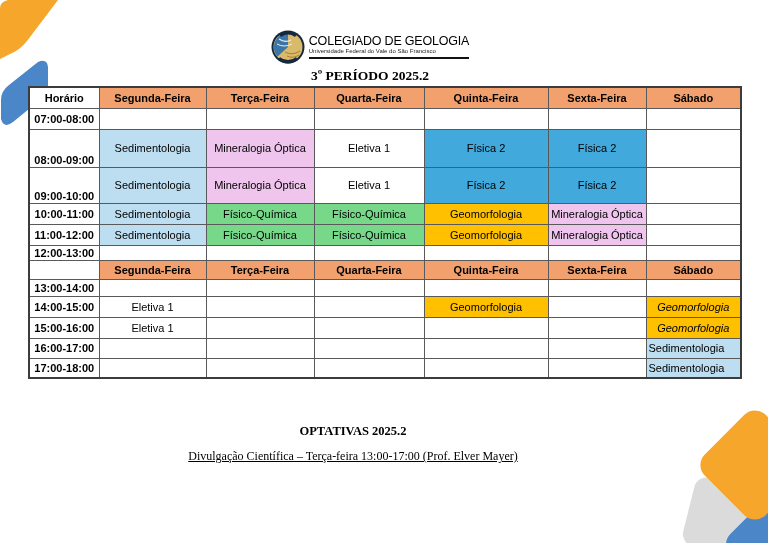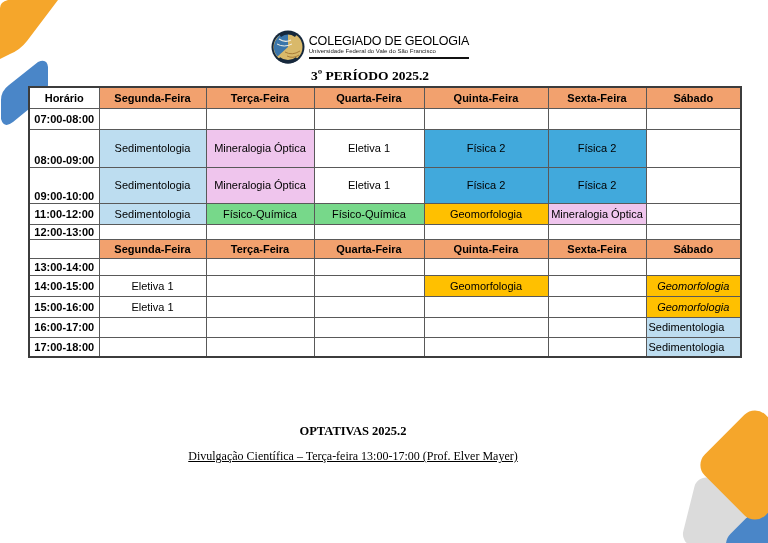--- a/index.html
+++ b/index.html
@@ -112,20 +112,29 @@
         </tr>
         <tr style="height: 36px;">
           <td class="time-cell bottom">09:00-10:00</td>
           <td class="course-cell" style="background: rgb(189, 221, 240);">Sedimentologia</td>
           <td class="course-cell" style="background: rgb(239, 197, 237);">Mineralogia Óptica</td>
           <td class="course-cell" style="background: rgb(255, 255, 255);">Eletiva 1</td>
           <td class="course-cell" style="background: rgb(65, 169, 220);">Física 2</td>
           <td class="course-cell" style="background: rgb(65, 169, 220);">Física 2</td>
           <td class="course-cell"></td>
         </tr>
+        <tr style="height: 21px;">
+          <td class="time-cell">10:00-11:00</td>
+          <td class="course-cell" style="background: rgb(189, 221, 240);">Sedimentologia</td>
+          <td class="course-cell" style="background: rgb(119, 216, 138);">Físico-Química</td>
+          <td class="course-cell" style="background: rgb(119, 216, 138);">Físico-Química</td>
+          <td class="course-cell" style="background: rgb(255, 192, 0);">Geomorfologia</td>
+          <td class="course-cell" style="background: rgb(239, 197, 237);">Mineralogia Óptica</td>
+          <td class="course-cell"></td>
+        </tr>
         <tr style="height: 21px; border-radius: 9px;">
           <td class="time-cell">11:00-12:00</td>
           <td class="course-cell" style="background: rgb(189, 221, 240);">Sedimentologia</td>
           <td class="course-cell" style="background: rgb(119, 216, 138);">Físico-Química</td>
           <td class="course-cell" style="background: rgb(119, 216, 138);">Físico-Química</td>
           <td class="course-cell" style="background: rgb(255, 192, 0);">Geomorfologia</td>
           <td class="course-cell" style="background: rgb(239, 197, 237);">Mineralogia Óptica</td>
           <td class="course-cell"></td>
         </tr>
         <tr style="height: 15px;">

